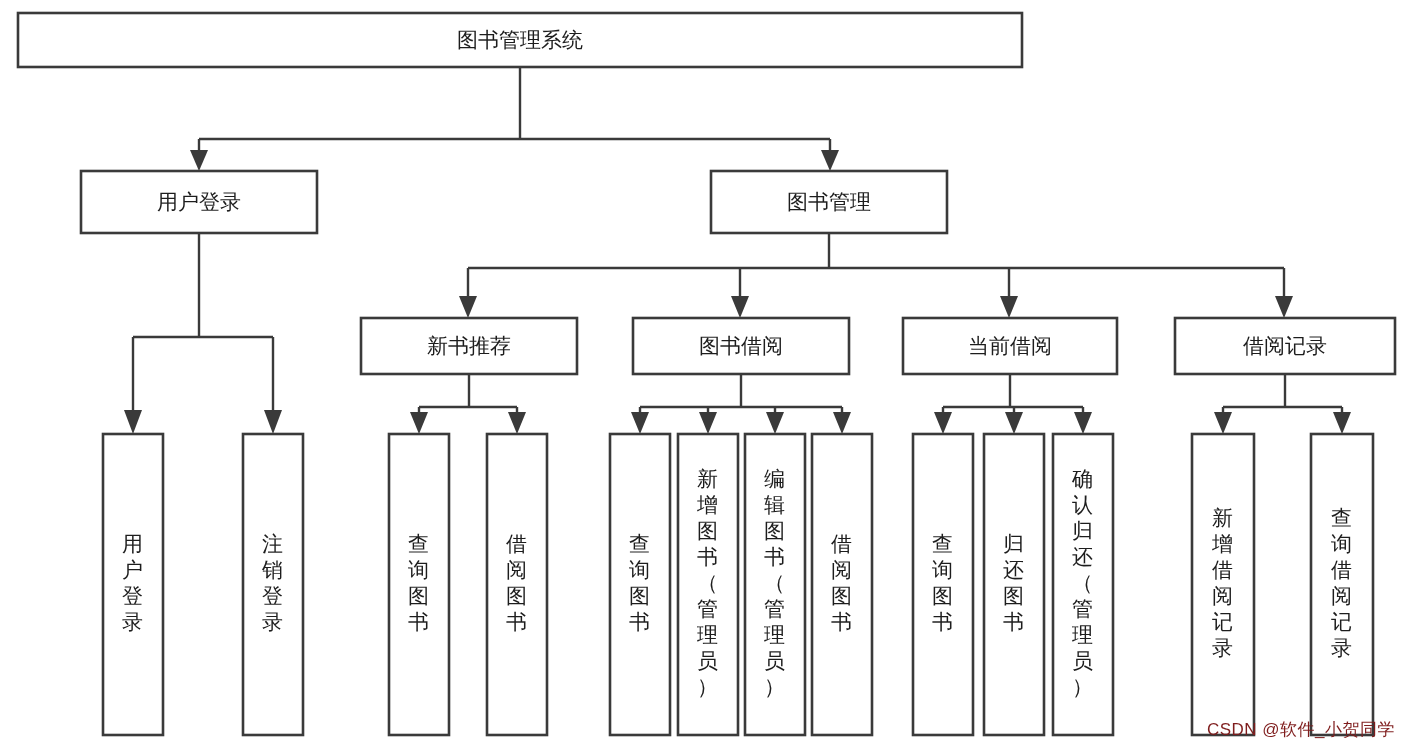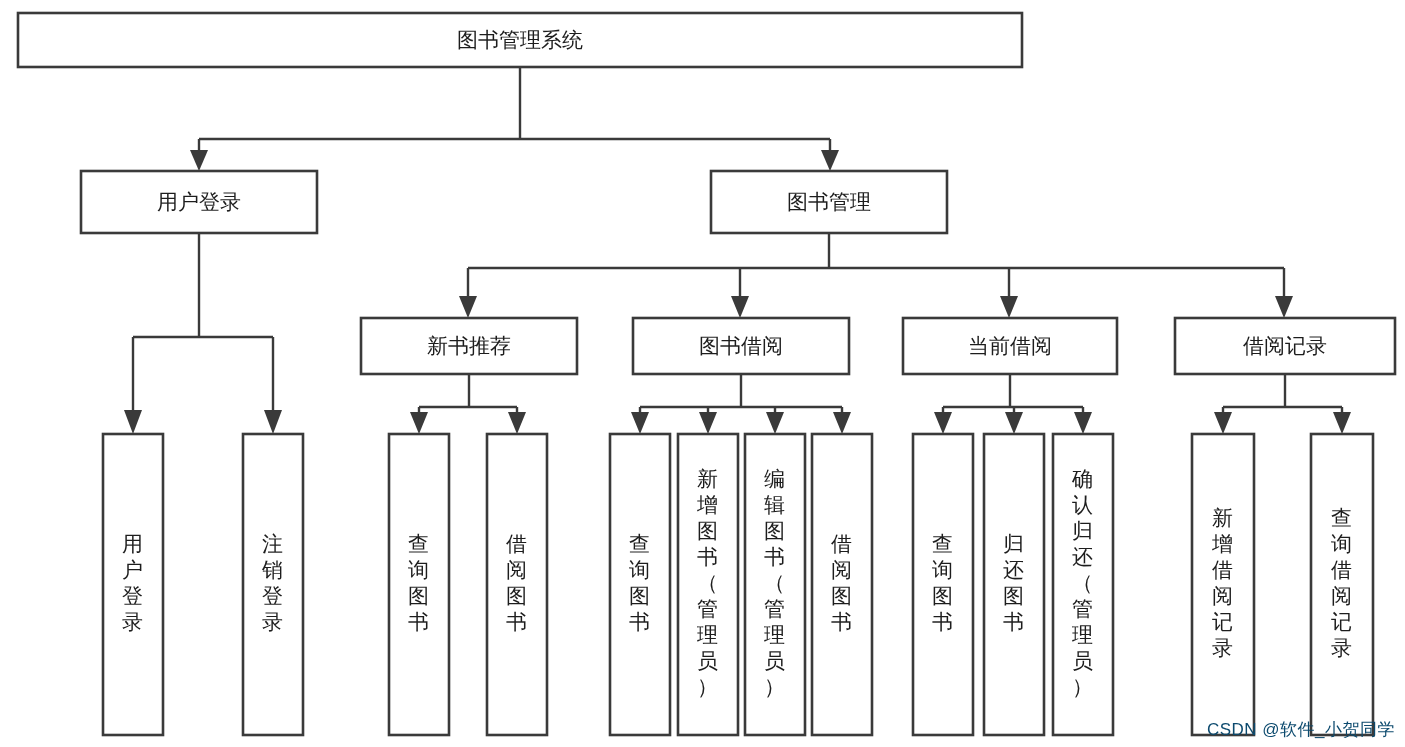--- a/index.html
+++ b/index.html
@@ -54,21 +54,21 @@
     font-size: 21px;
     letter-spacing: 1px;
     text-anchor: middle;
   }
   .watermark {
     position: absolute;
     right: 10px;
     bottom: 6px;
     font-family: "Liberation Sans", "DejaVu Sans", sans-serif;
     font-size: 17px;
-    color: #0c4a6e;
+    color: #7f1d1d;
     white-space: nowrap;
     letter-spacing: 0.5px;
   }
 </style>
 </head>
 <body>
 
 <div id="diagram-root">
 
   <svg id="tree-svg" viewBox="0 0 1405 747" xmlns="http://www.w3.org/2000/svg">

